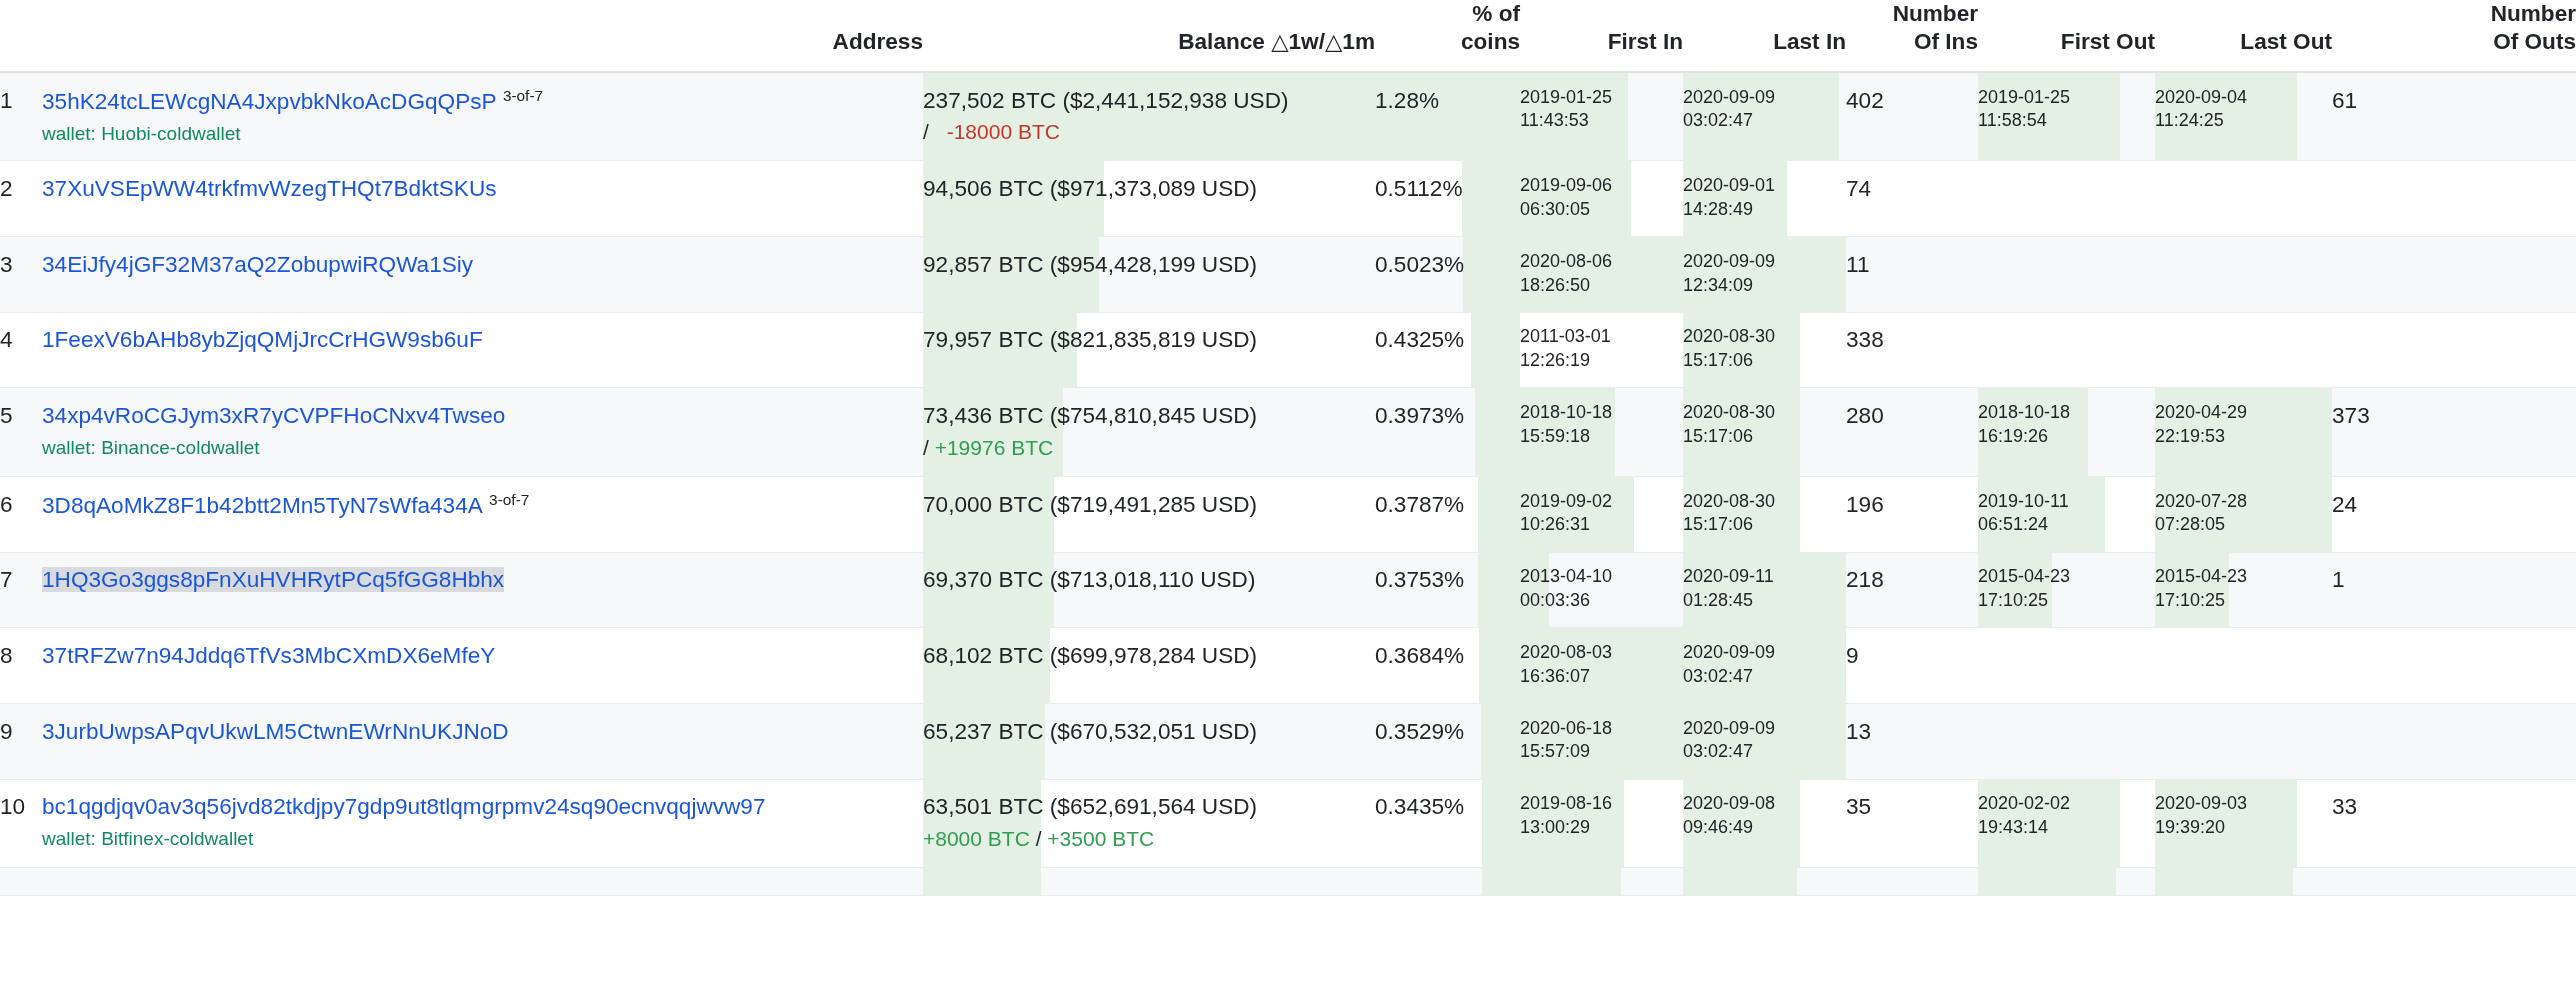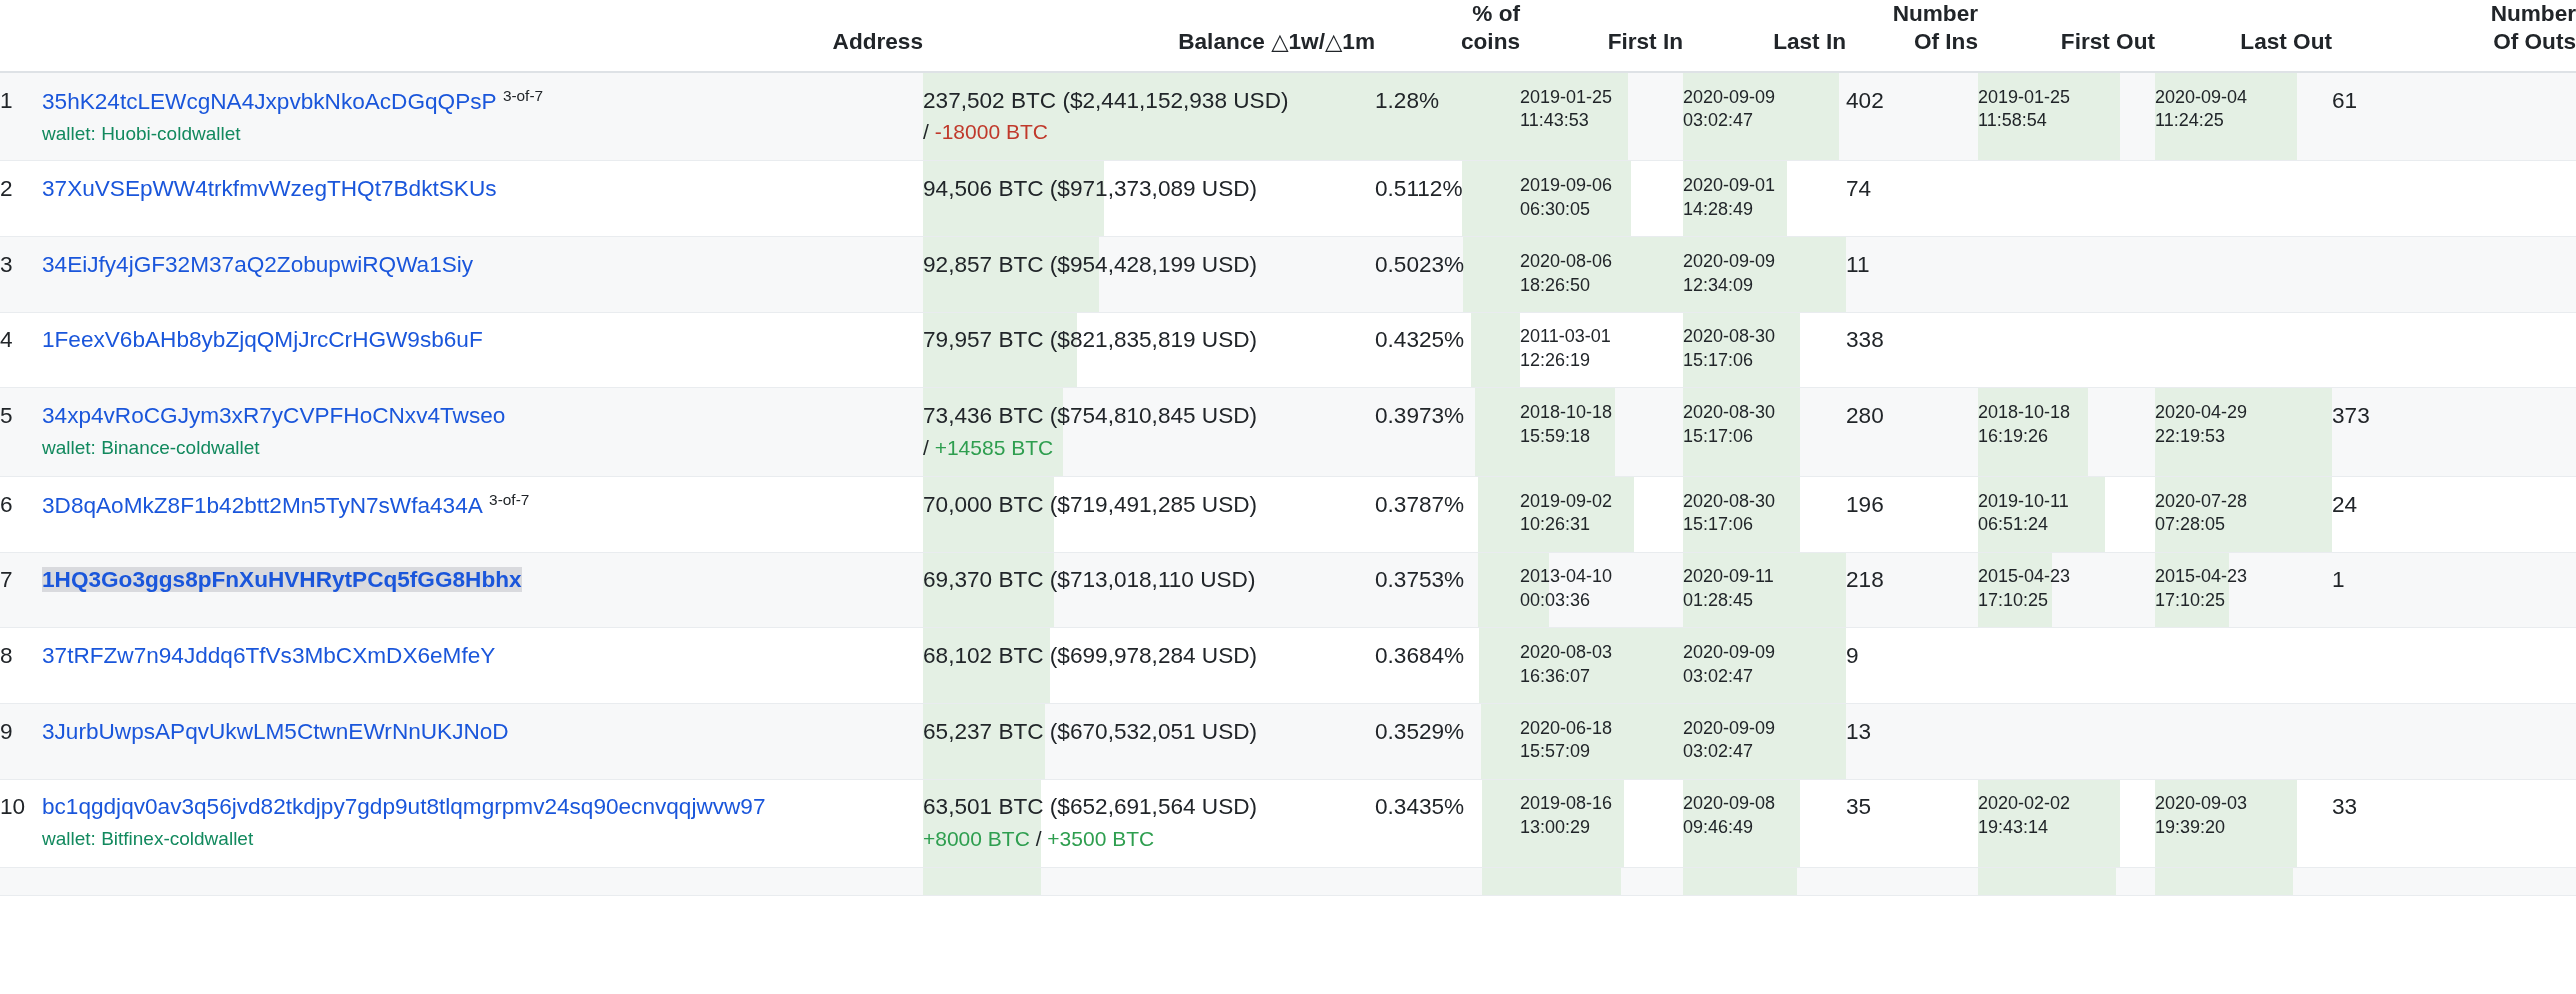--- a/index.html
+++ b/index.html
@@ -89,39 +89,39 @@
   .bar.right { right: 0; }
   .cellin { position: relative; z-index: 1; }
 
   
   a.addr {
     color: #1a56db;
     text-decoration: none;
     font-size: 22.6px;
     word-break: break-all;
   }
-  a.addr.selected { background: #d9dade; font-weight: bold; }
+  a.addr.selected { background: #d9dade; }
   sup.multisig {
     color: #212529;
     font-size: 15.4px;
     font-weight: normal;
     margin-left: 6.3px;
     vertical-align: super;
   }
   .wallet-tag {
     display: block;
     color: #12895e;
     font-size: 19px;
     margin-top: 3.6px;
   }
 
   
   .bal-main { display: block; white-space: nowrap; font-size: 22.6px; }
   .bal-delta { display: block; font-size: 21px; margin-top: 2.7px; white-space: nowrap; }
-  .d-neg { color: #c0392b; }
+  .d-neg { color: #c0392b; margin-left: 12px; }
   .d-pos { color: #2e9e4f; }
   .d-sep { color: #212529; }
 
   .dt { display: block; white-space: nowrap; font-size: 18px; }
 </style>
 </head>
 <body>
 
 <div class="table-wrap">
   <table class="richlist">
@@ -199,21 +199,21 @@
           <td class="c-fin"><span class="cellin"><span class="dt">2011-03-01</span><span class="dt">12:26:19</span></span></td>
           <td class="c-lin"><span class="bar left" style="width:72%"></span><span class="cellin"><span class="dt">2020-08-30</span><span class="dt">15:17:06</span></span></td>
           <td class="c-nin"><span class="cellin">338</span></td>
           <td class="c-fout"><span class="cellin"></span></td>
           <td class="c-lout"><span class="cellin"></span></td>
           <td class="c-nout"><span class="cellin"></span></td>
         </tr>
         <tr class="odd">
           <td class="c-rank"><span class="cellin">5</span></td>
           <td class="c-addr"><span class="cellin"><a class="addr" href="#">34xp4vRoCGJym3xR7yCVPFHoCNxv4Twseo</a><span class="wallet-tag">wallet: Binance-coldwallet</span></span></td>
-          <td class="c-bal"><span class="bar left" style="width:31%"></span><span class="cellin"><span class="bal-main">73,436 BTC ($754,810,845 USD)</span><span class="bal-delta"><span class="d-sep">/ </span><span class="d-pos">+14585 BTC</span></span></span></td>
+          <td class="c-bal"><span class="bar left" style="width:31%"></span><span class="cellin"><span class="bal-main">73,436 BTC ($754,810,845 USD)</span><span class="bal-delta"><span class="d-sep">/ </span><span class="d-pos">+19976 BTC</span></span></span></td>
           <td class="c-pct"><span class="bar right" style="width:31%"></span><span class="cellin">0.3973%</span></td>
           <td class="c-fin"><span class="bar left" style="width:58%"></span><span class="cellin"><span class="dt">2018-10-18</span><span class="dt">15:59:18</span></span></td>
           <td class="c-lin"><span class="bar left" style="width:72%"></span><span class="cellin"><span class="dt">2020-08-30</span><span class="dt">15:17:06</span></span></td>
           <td class="c-nin"><span class="cellin">280</span></td>
           <td class="c-fout"><span class="bar left" style="width:62%"></span><span class="cellin"><span class="dt">2018-10-18</span><span class="dt">16:19:26</span></span></td>
           <td class="c-lout"><span class="bar left" style="width:100%"></span><span class="cellin"><span class="dt">2020-04-29</span><span class="dt">22:19:53</span></span></td>
           <td class="c-nout"><span class="cellin">373</span></td>
         </tr>
         <tr class="even">
           <td class="c-rank"><span class="cellin">6</span></td>

